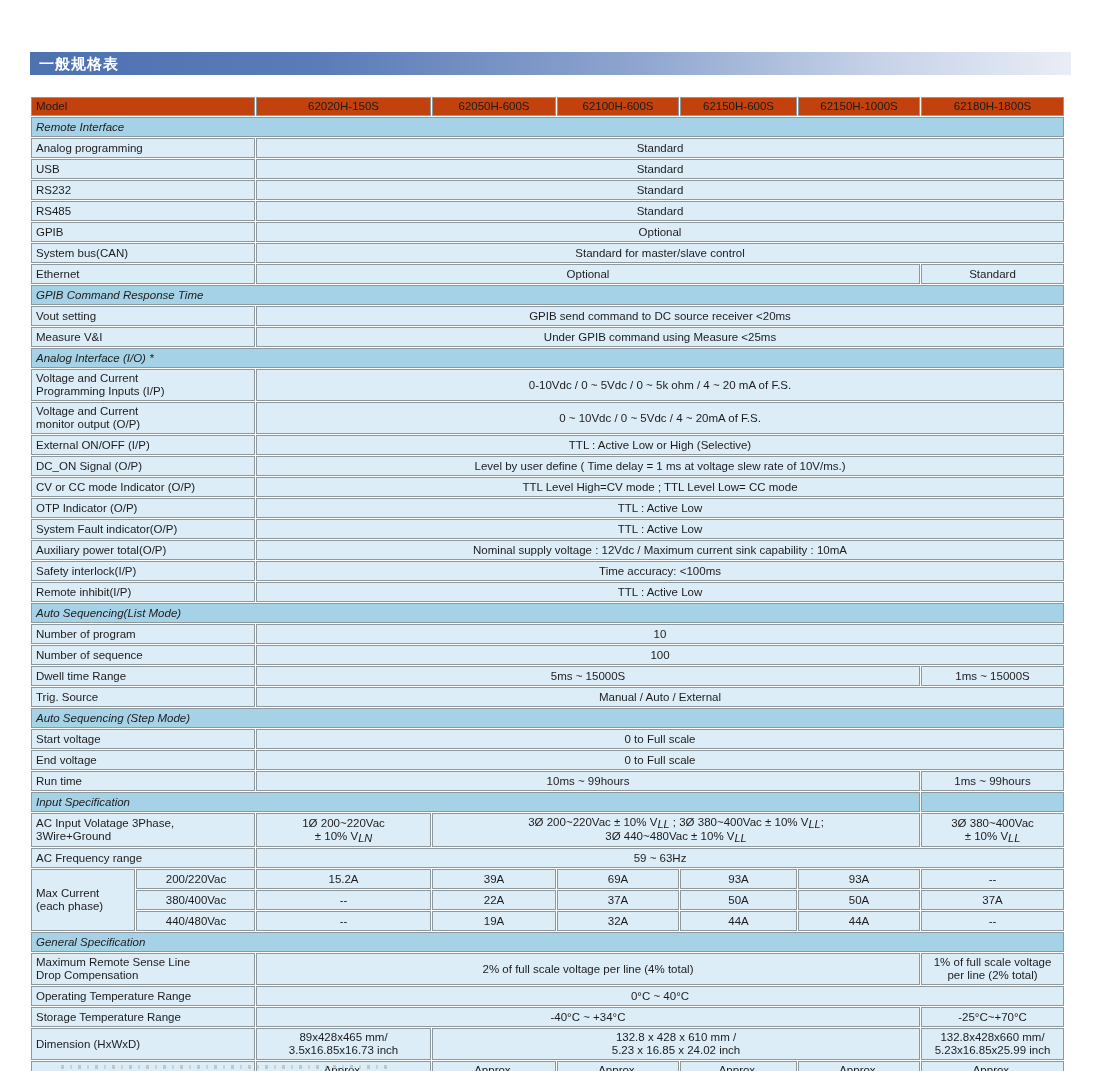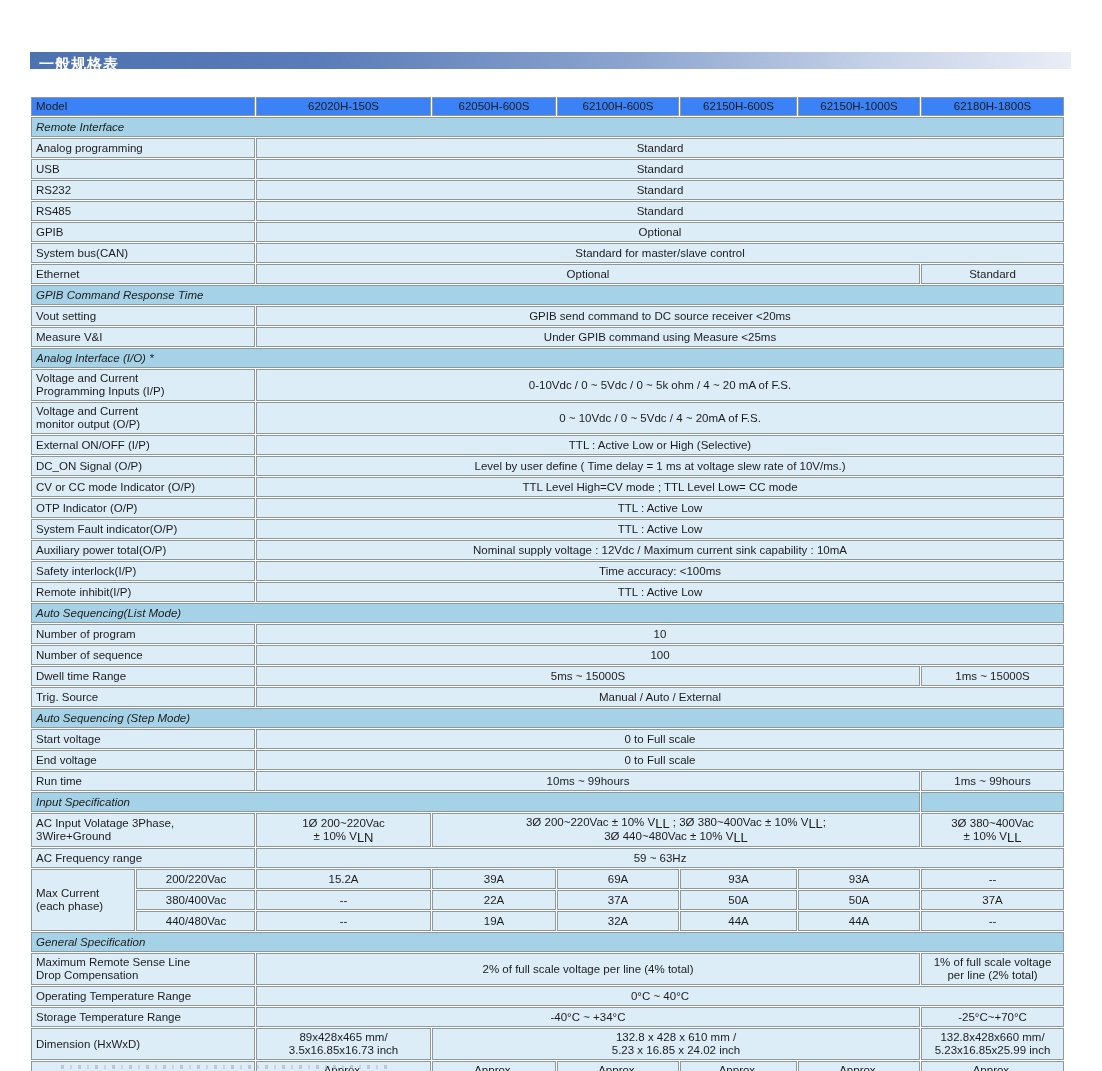--- a/index.html
+++ b/index.html
@@ -1,37 +1,37 @@
 <!DOCTYPE html>
 <html><head>
 <meta charset="utf-8">
 <style>
   html,body{margin:0;padding:0;background:#ffffff;}
   body{width:1102px;height:1071px;position:relative;font-family:"Liberation Sans",sans-serif;overflow:hidden;}
   .title-bar{
-    position:absolute;left:30px;top:52px;width:1041px;height:17px;box-sizing:border-box;
+    position:absolute;left:30px;top:52px;width:1041px;height:23px;box-sizing:border-box;
     background:linear-gradient(90deg,#4d72b0 0%,#5a7cb8 28%,#8da5cf 58%,#c7d3e8 82%,#e9edf6 100%);
     color:#ffffff;font-weight:bold;font-size:15px;line-height:23px;padding-left:9px;
     letter-spacing:1px;
   }
   table.spec-table{
     position:absolute;left:30px;top:96px;width:1035px;
     border-collapse:separate;border-spacing:1px;table-layout:fixed;background:#fefefe;
   }
   td{
     border:1px solid #8f989d;background:#ddedf8;color:#1c1c1c;
     font-size:11.5px;line-height:13px;padding:2px 3px;
     text-align:center;vertical-align:middle;overflow:hidden;word-wrap:break-word;
   }
   td.label{text-align:left;padding-left:4px;}
   td.sub-label{text-align:center;padding-left:4px;}
-  tr.model-row td{background:#3b82f6;}
+  tr.model-row td{background:#c2410c;}
   tr.section-row td{background:#a6d2e7;text-align:left;padding-left:4px;height:14px;font-style:italic;}
   tr.data-row td{height:14px;}
-  sub{font-size:13px;line-height:1;vertical-align:-2px;}
+  sub{font-size:11px;line-height:1;vertical-align:-2px;font-style:italic;}
   .footnote-clip{
     position:absolute;left:61px;top:1065px;width:330px;height:4px;opacity:.55;
     background:repeating-linear-gradient(90deg,#a9a9a9 0 3px,transparent 3px 9px,#bdbdbd 9px 11px,transparent 11px 17px);
   }
 </style>
 </head>
 <body>
 
 <div class="title-bar">
   <span>一般规格表</span>

